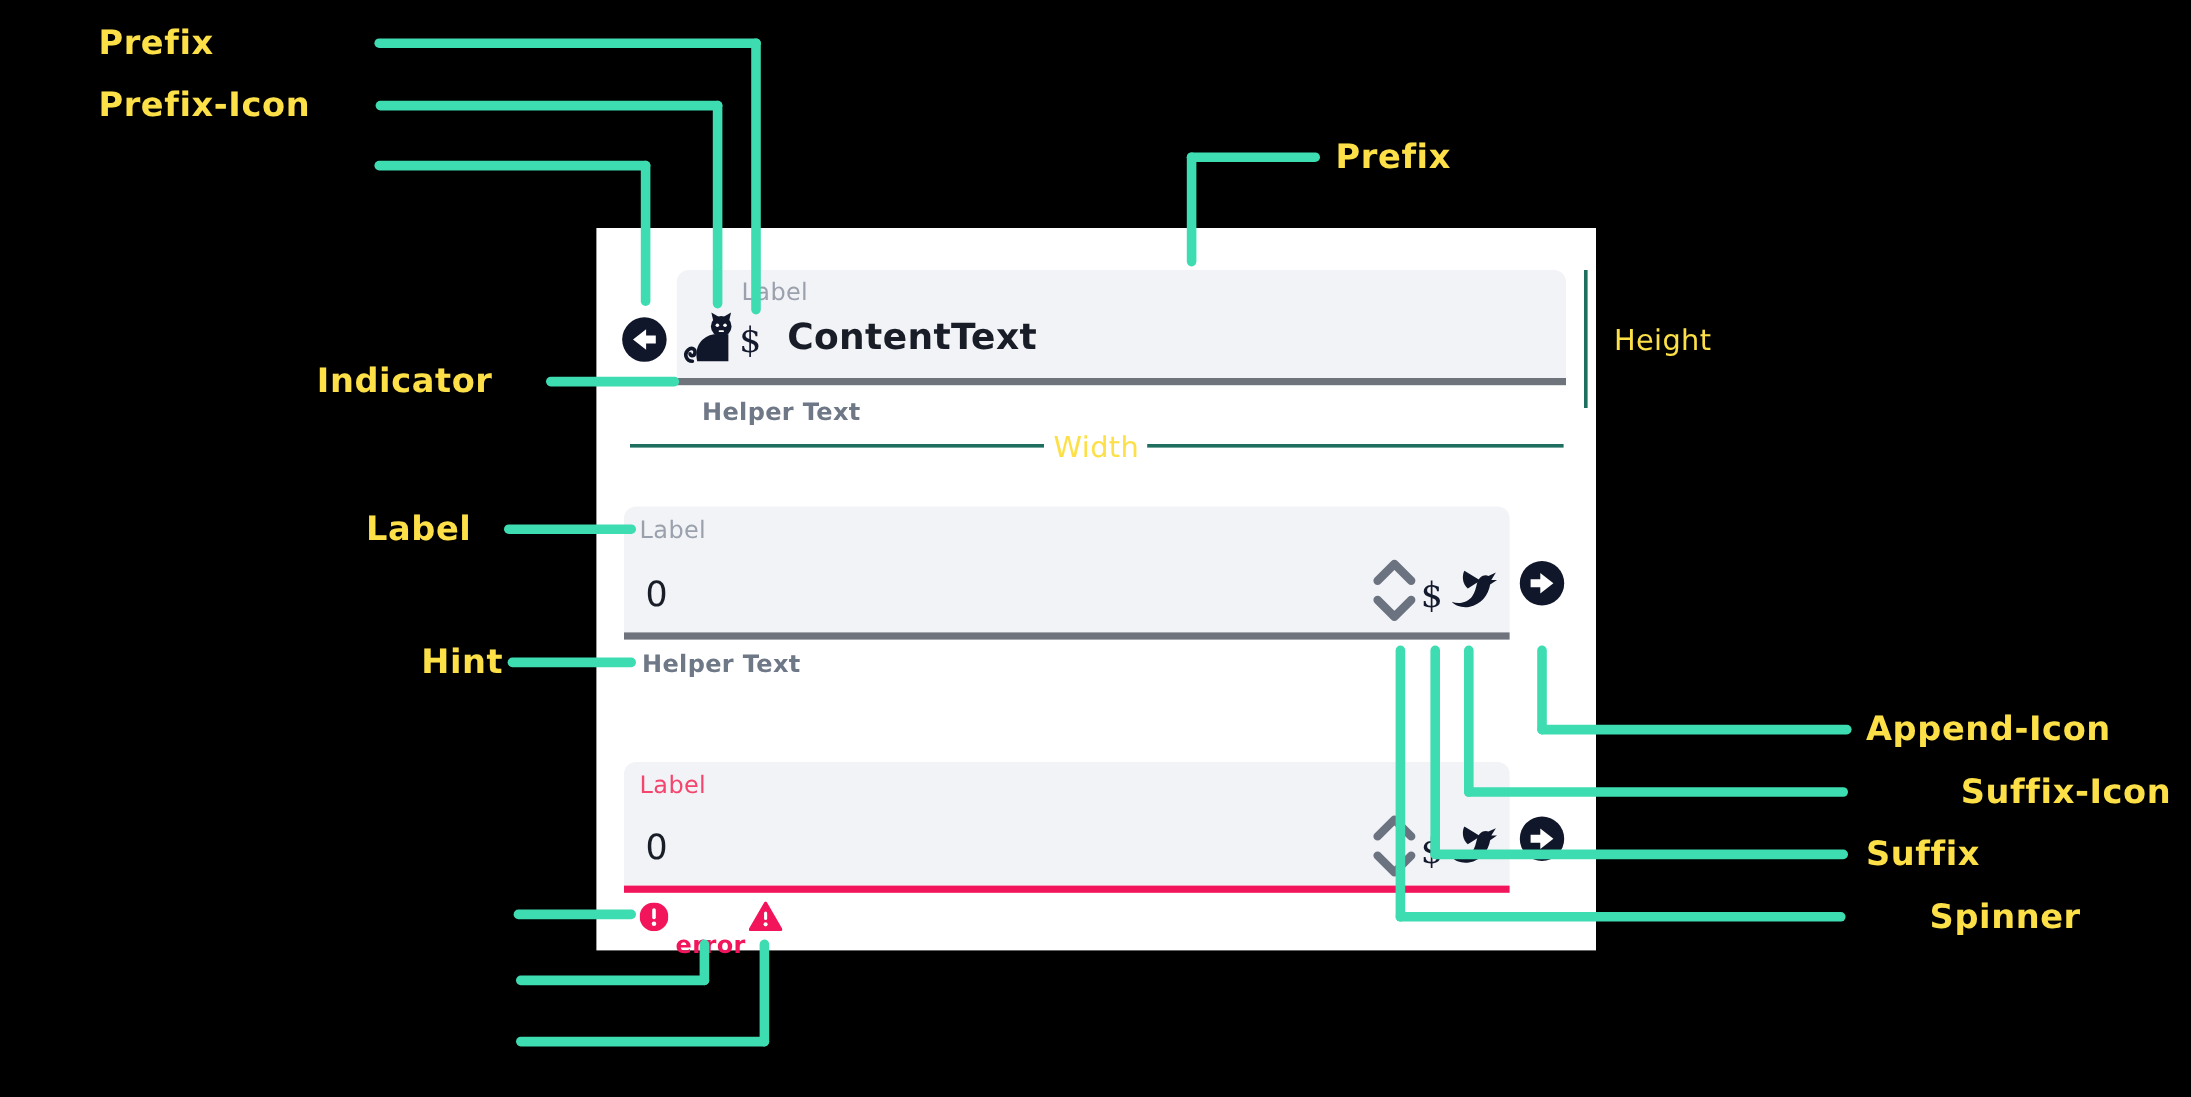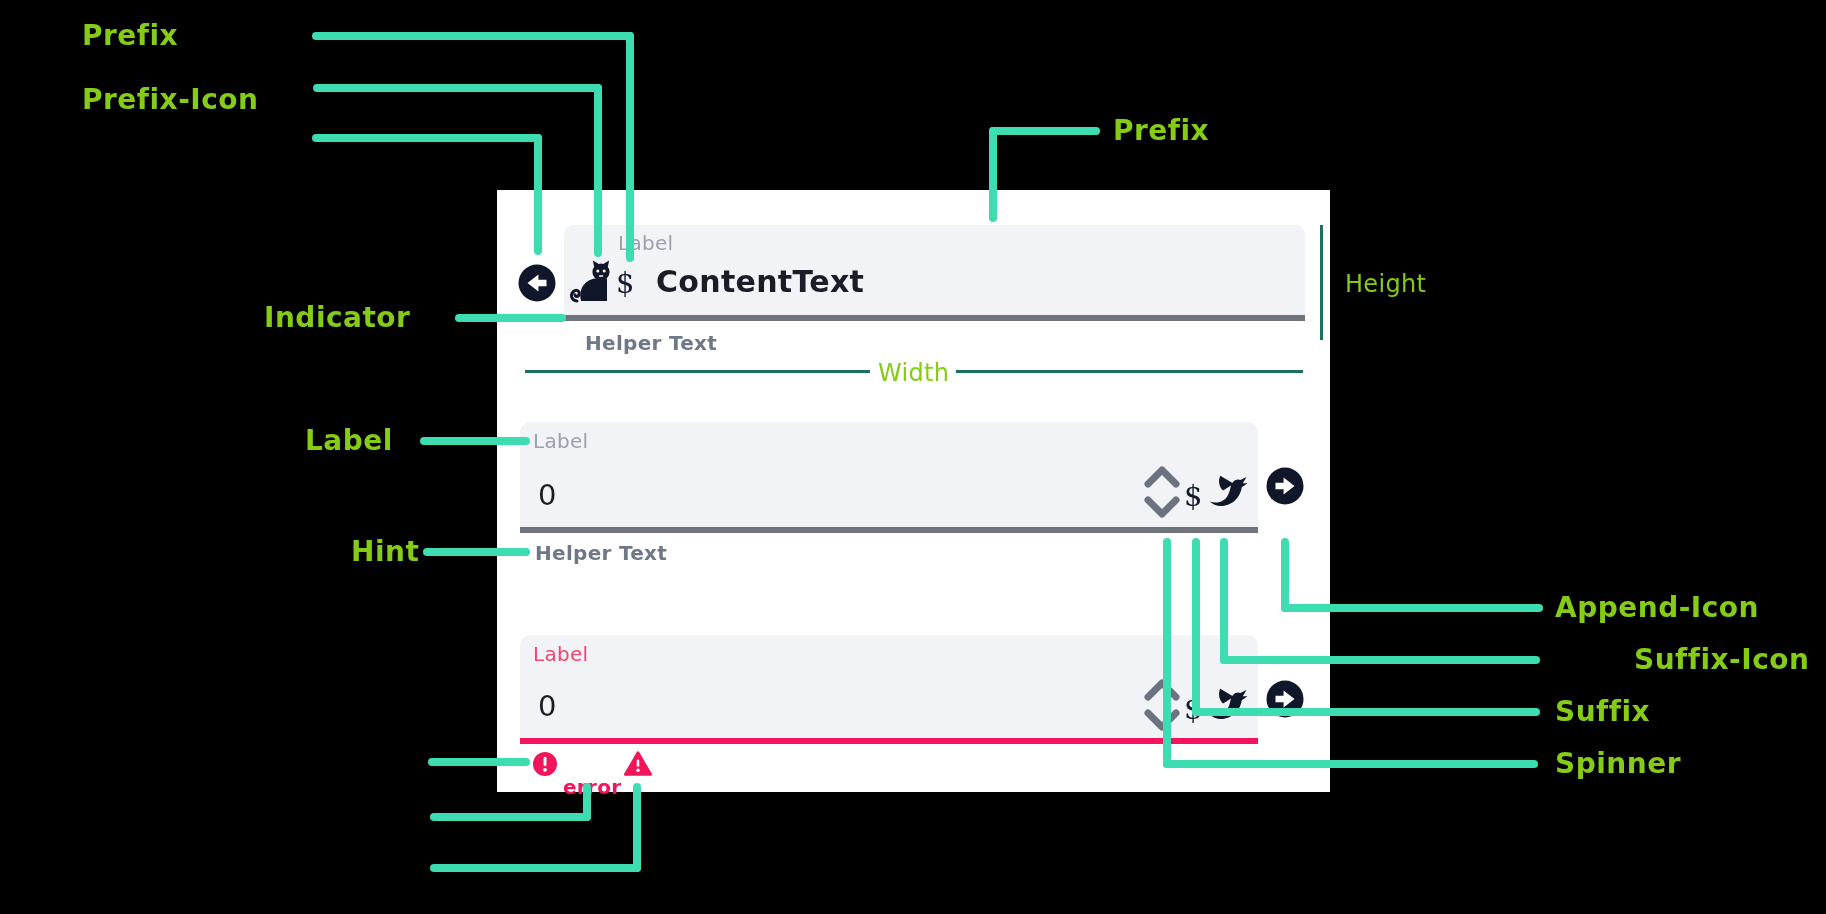--- a/index.html
+++ b/index.html
@@ -1,20 +1,20 @@
 <!DOCTYPE html>
 <html><head>
 <meta charset="utf-8">
 <style>
   html,body{margin:0;padding:0;background:#000;}
   .stage{position:relative;width:1826px;height:914px;background:#000;overflow:hidden;
          font-family:"DejaVu Sans",sans-serif;}
   .card{position:absolute;left:497px;top:190px;width:833px;height:602px;background:#ffffff;}
   
-  .ann{position:absolute;color:#84cc16;font-weight:bold;font-size:28px;line-height:36px;
+  .ann{position:absolute;color:#fde047;font-weight:bold;font-size:28px;line-height:36px;
        white-space:nowrap;letter-spacing:.5px;}
   .ann.light{font-weight:400;font-size:24px;letter-spacing:.3px;}
   
   .ln{position:absolute;background:#3edcb1;border-radius:4px;}
   .thin{position:absolute;background:#1e6f60;}
   
   .field{position:absolute;background:#f2f3f6;border-radius:10px 10px 0 0;}
   .underline{position:absolute;background:#6e737c;}
   .underline.err{background:#f2155b;}
   .flabel{position:absolute;font-size:20px;color:#9aa1ad;letter-spacing:.3px;}
@@ -174,23 +174,23 @@
   <div class="ln" style="left:1220px;top:538px;width:8px;height:126px;"></div>
   <div class="ln" style="left:1220px;top:656px;width:320px;height:8px;"></div>
 
   <div class="ln" style="left:1192px;top:538px;width:8px;height:178px;"></div>
   <div class="ln" style="left:1192px;top:708px;width:348px;height:8px;"></div>
 
   <div class="ln" style="left:1163px;top:538px;width:8px;height:230px;"></div>
   <div class="ln" style="left:1163px;top:760px;width:375px;height:8px;"></div>
 
   <div class="ann" style="left:82px;top:18px;">Prefix</div>
-  <div class="ann" style="left:82px;top:82px;">Prefix-Icon</div>
+  <div class="ann" style="left:82px;top:70px;">Prefix-Icon</div>
   <div class="ann" style="left:1113px;top:113px;">Prefix</div>
   <div class="ann" style="left:264px;top:300px;">Indicator</div>
   <div class="ann" style="left:305px;top:423px;">Label</div>
   <div class="ann" style="left:330px;top:534px;margin-left:21px;">Hint</div>
   <div class="ann" style="left:1555px;top:590px;">Append-Icon</div>
   <div class="ann" style="left:1634px;top:642px;">Suffix-Icon</div>
   <div class="ann" style="left:1555px;top:694px;">Suffix</div>
-  <div class="ann" style="left:1555px;top:746px;">Spinner</div>
+  <div class="ann" style="left:1608px;top:746px;">Spinner</div>
 
 </div>
 
 </body></html>

